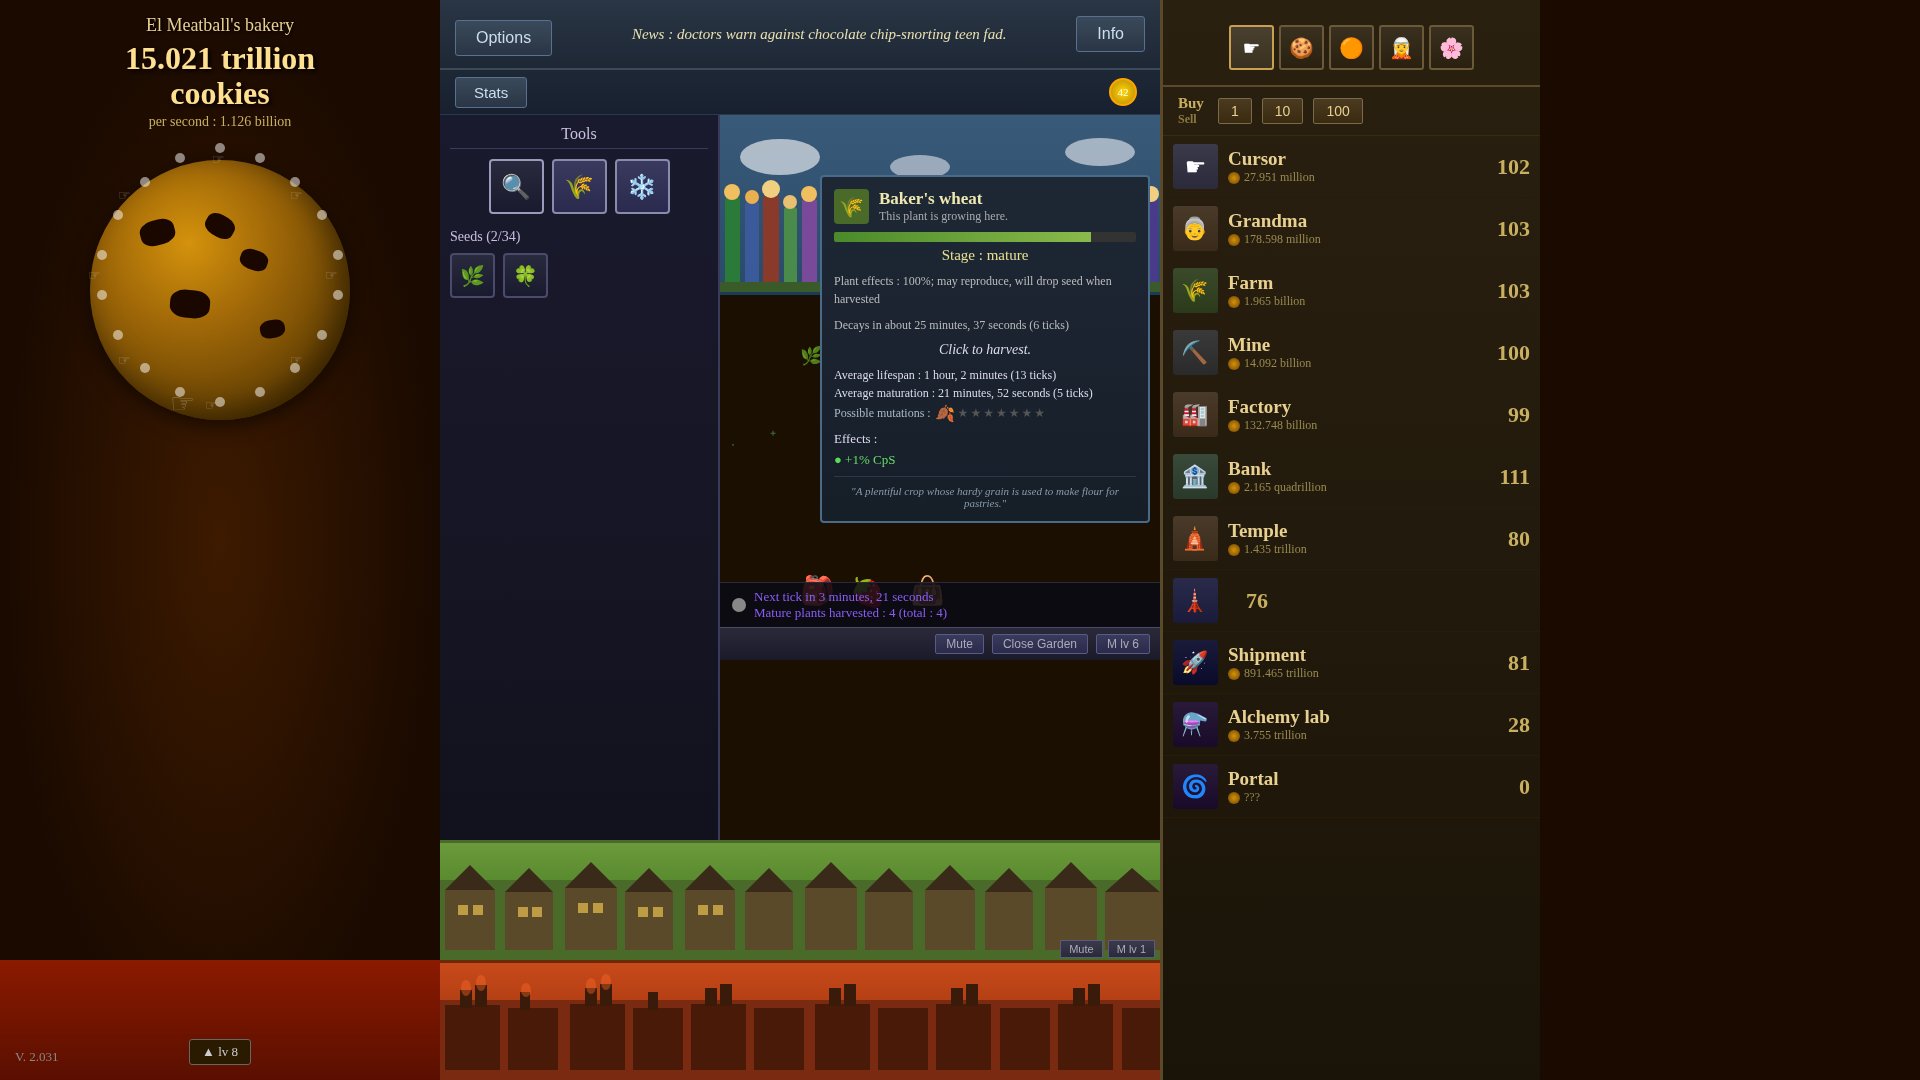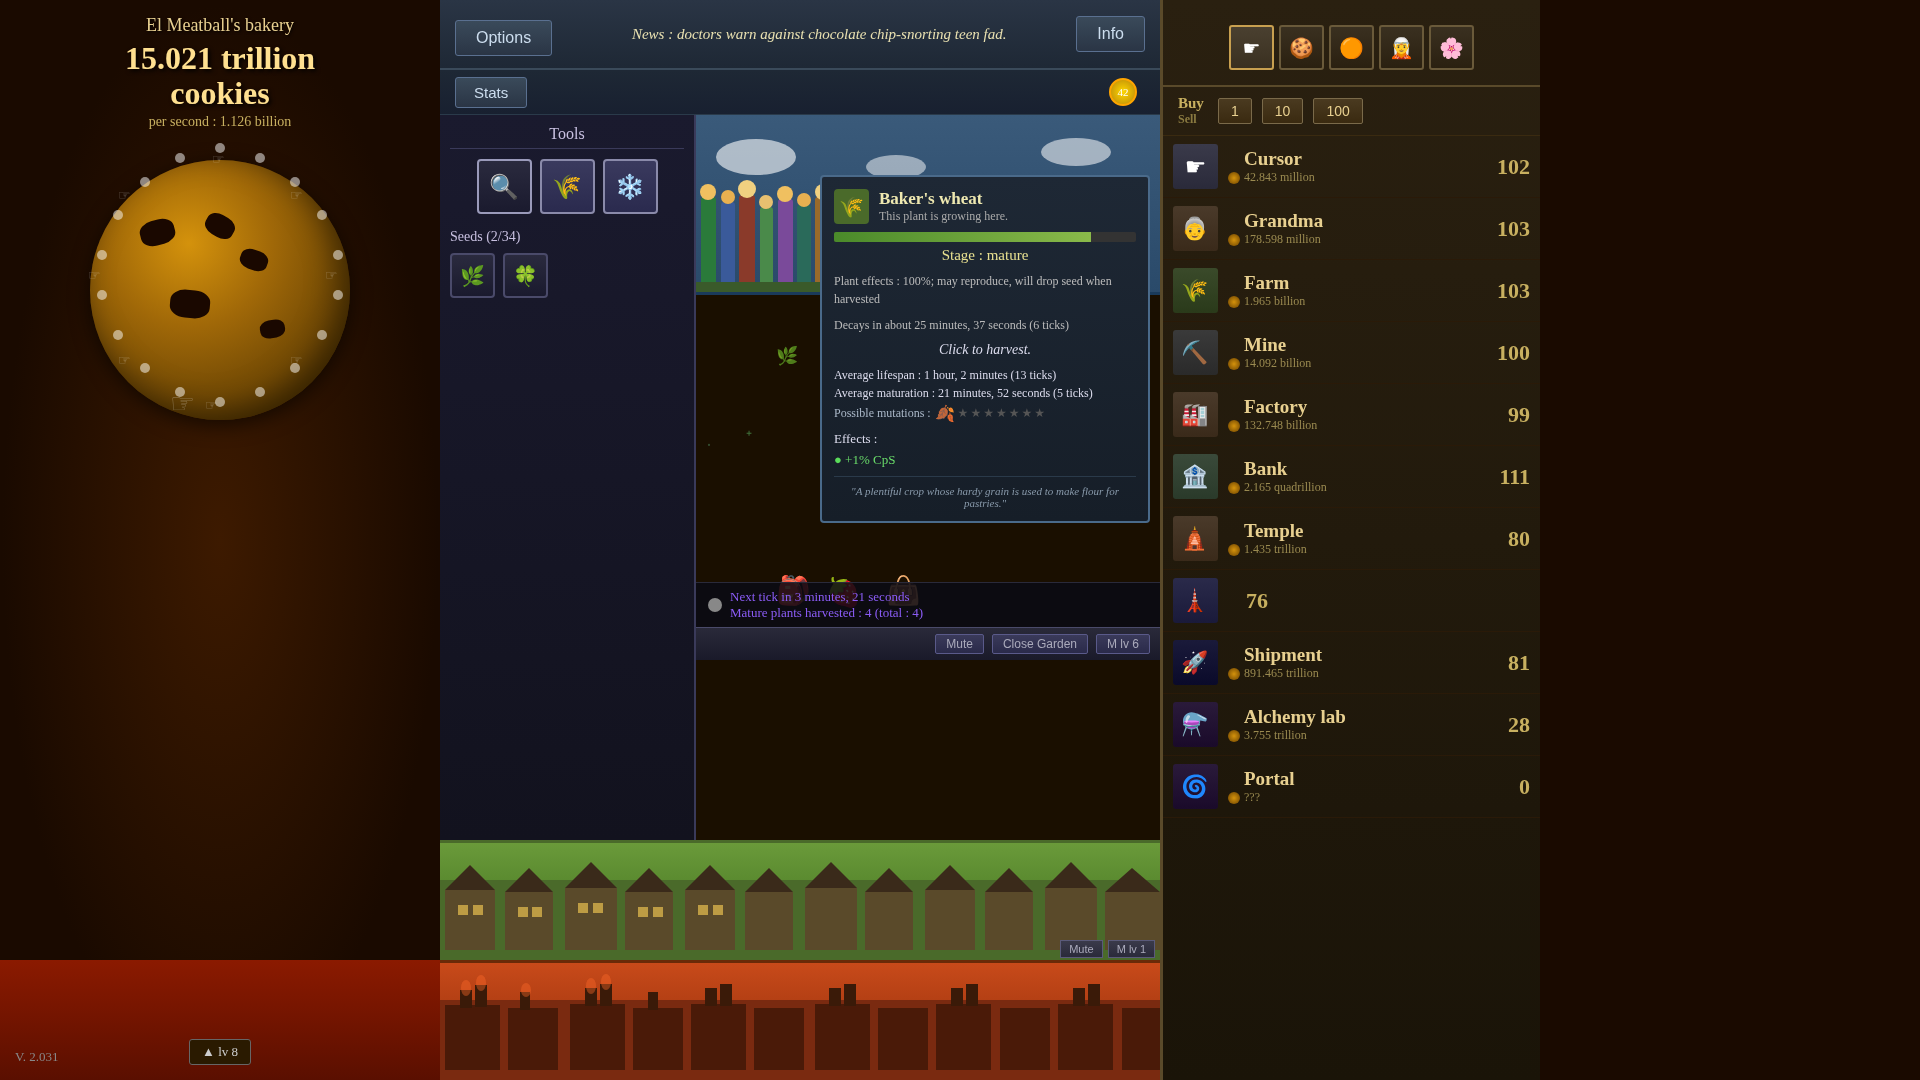--- a/index.html
+++ b/index.html
@@ -200,21 +200,21 @@
     }
 
     
     .garden-container {
       flex: 1;
       display: flex;
       position: relative;
     }
 
     .tools-panel {
-      width: 256px;
+      width: 280px;
       background: linear-gradient(to bottom, #1a1a2e, #12121e);
       border-right: 2px solid #3a3a5a;
       display: flex;
       flex-direction: column;
       padding: 10px;
     }
 
     .tools-title {
       color: #c8c0e0;
       font-size: 16px;
@@ -526,21 +526,20 @@
     }
 
     .store-item-info {
       flex: 1;
     }
 
     .store-item-name {
       font-size: 19px;
       color: #e8d090;
       font-weight: bold;
-      margin-left: 16px;
     }
 
     .store-item-cost {
       font-size: 12px;
       color: #9a8a50;
       display: flex;
       align-items: center;
       gap: 4px;
     }
 
@@ -977,21 +976,21 @@
   <div class="store-items">
 
     <div class="store-item">
       <div class="store-item-icon" style="background:linear-gradient(to bottom,#3a3a4a,#2a2a3a);">
         <span style="font-size:24px;color:#fff;">☛</span>
       </div>
       <div class="store-item-info">
         <div class="store-item-name">Cursor</div>
         <div class="store-item-cost">
           <span class="cost-cookie"></span>
-          <span>42.843 million</span>
+          <span>27.951 million</span>
         </div>
       </div>
       <div class="store-item-count">102</div>
     </div>
 
     <div class="store-item">
       <div class="store-item-icon" style="background:linear-gradient(to bottom,#4a3a2a,#3a2a1a);">
         <span style="font-size:22px;">👵</span>
       </div>
       <div class="store-item-info">

